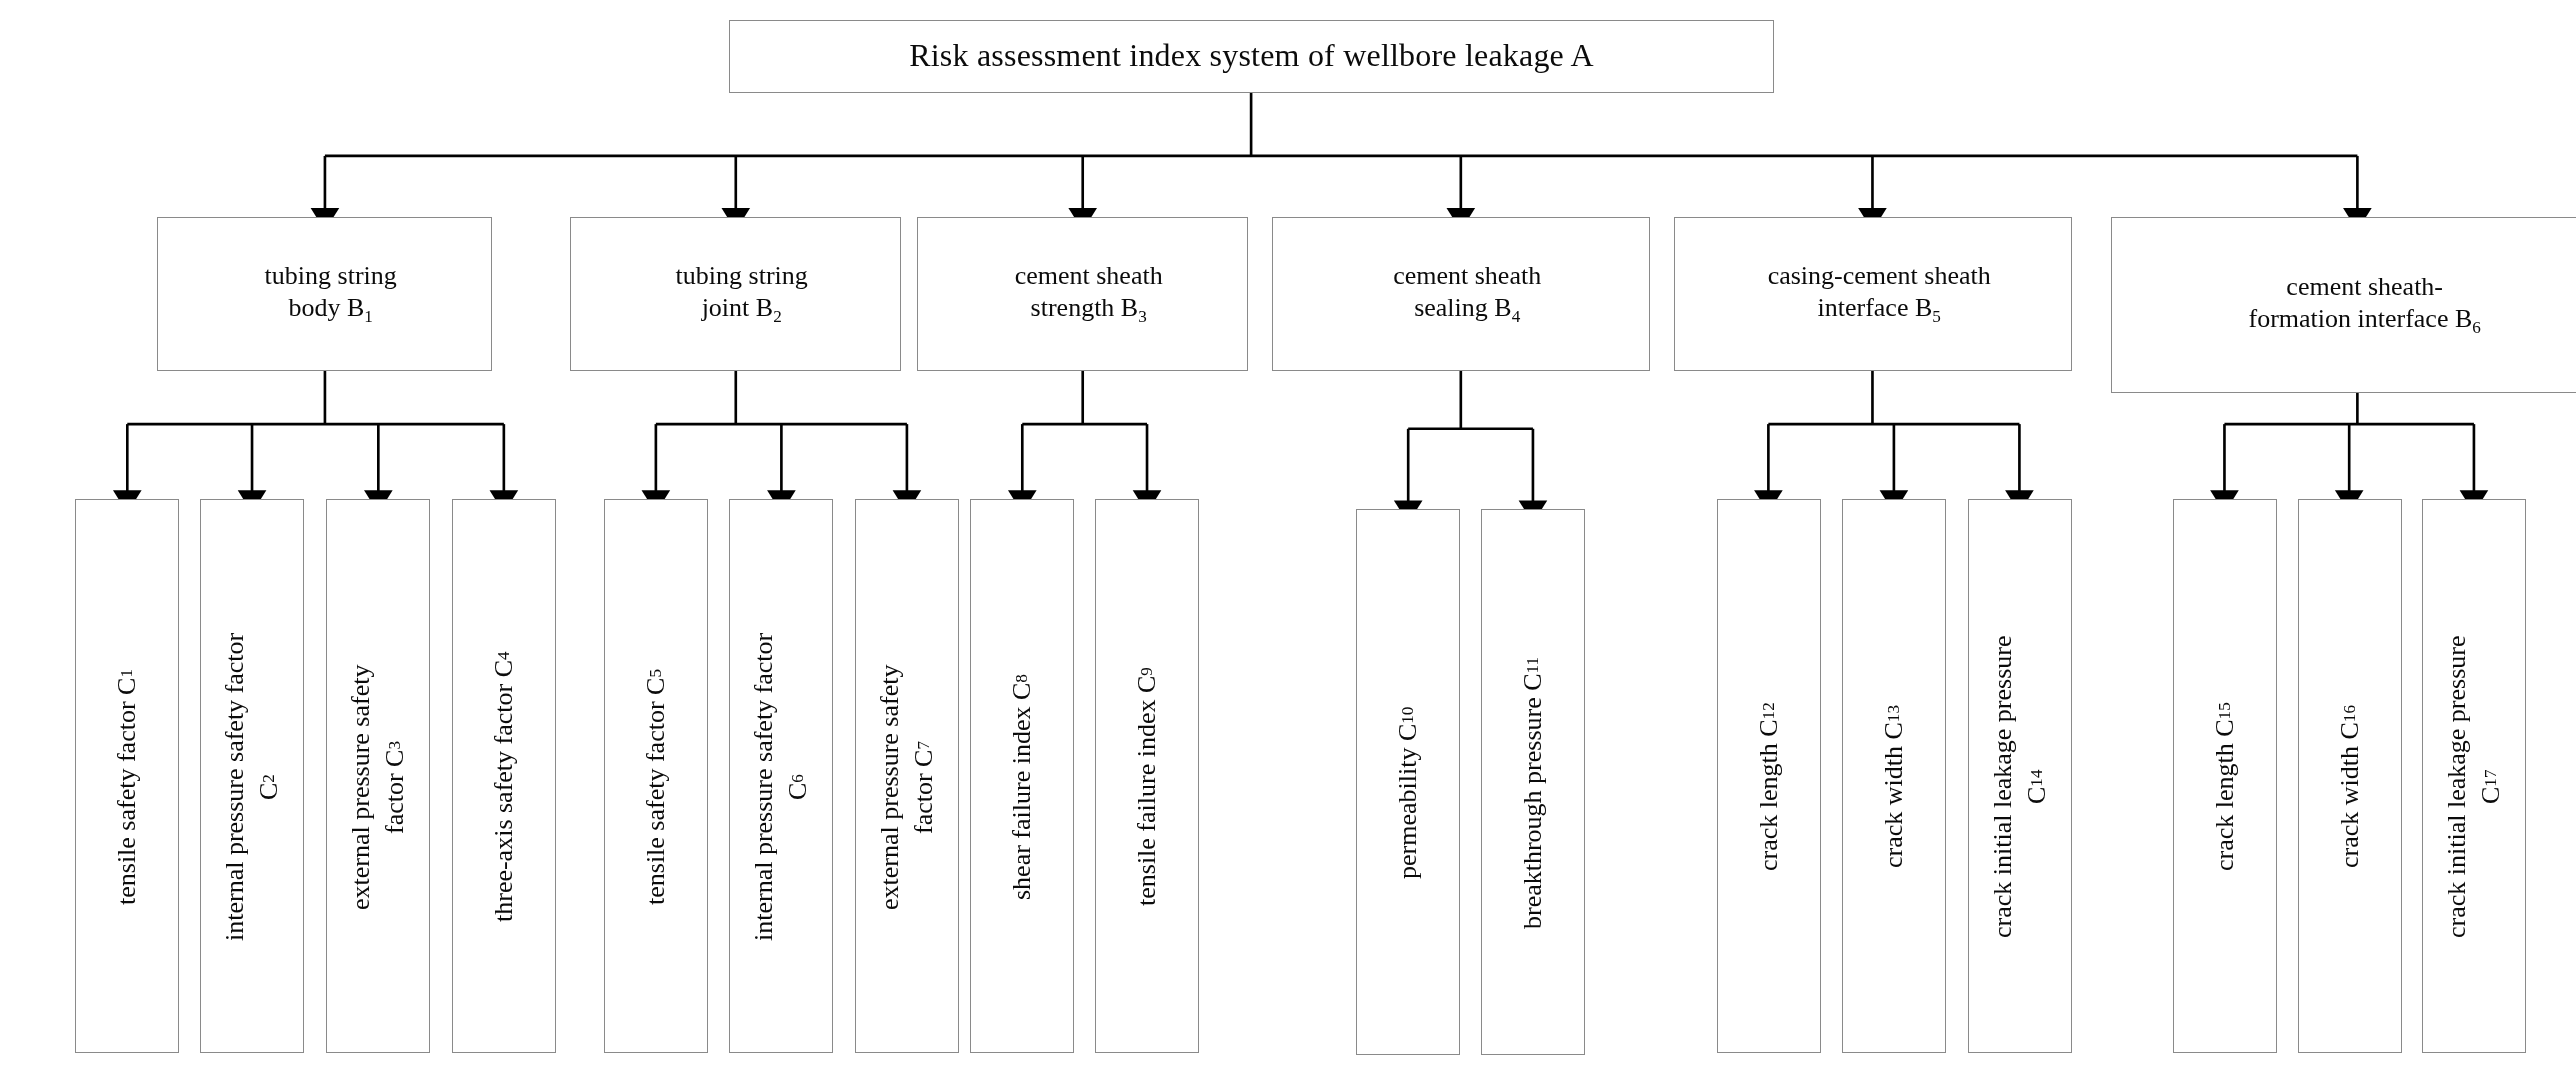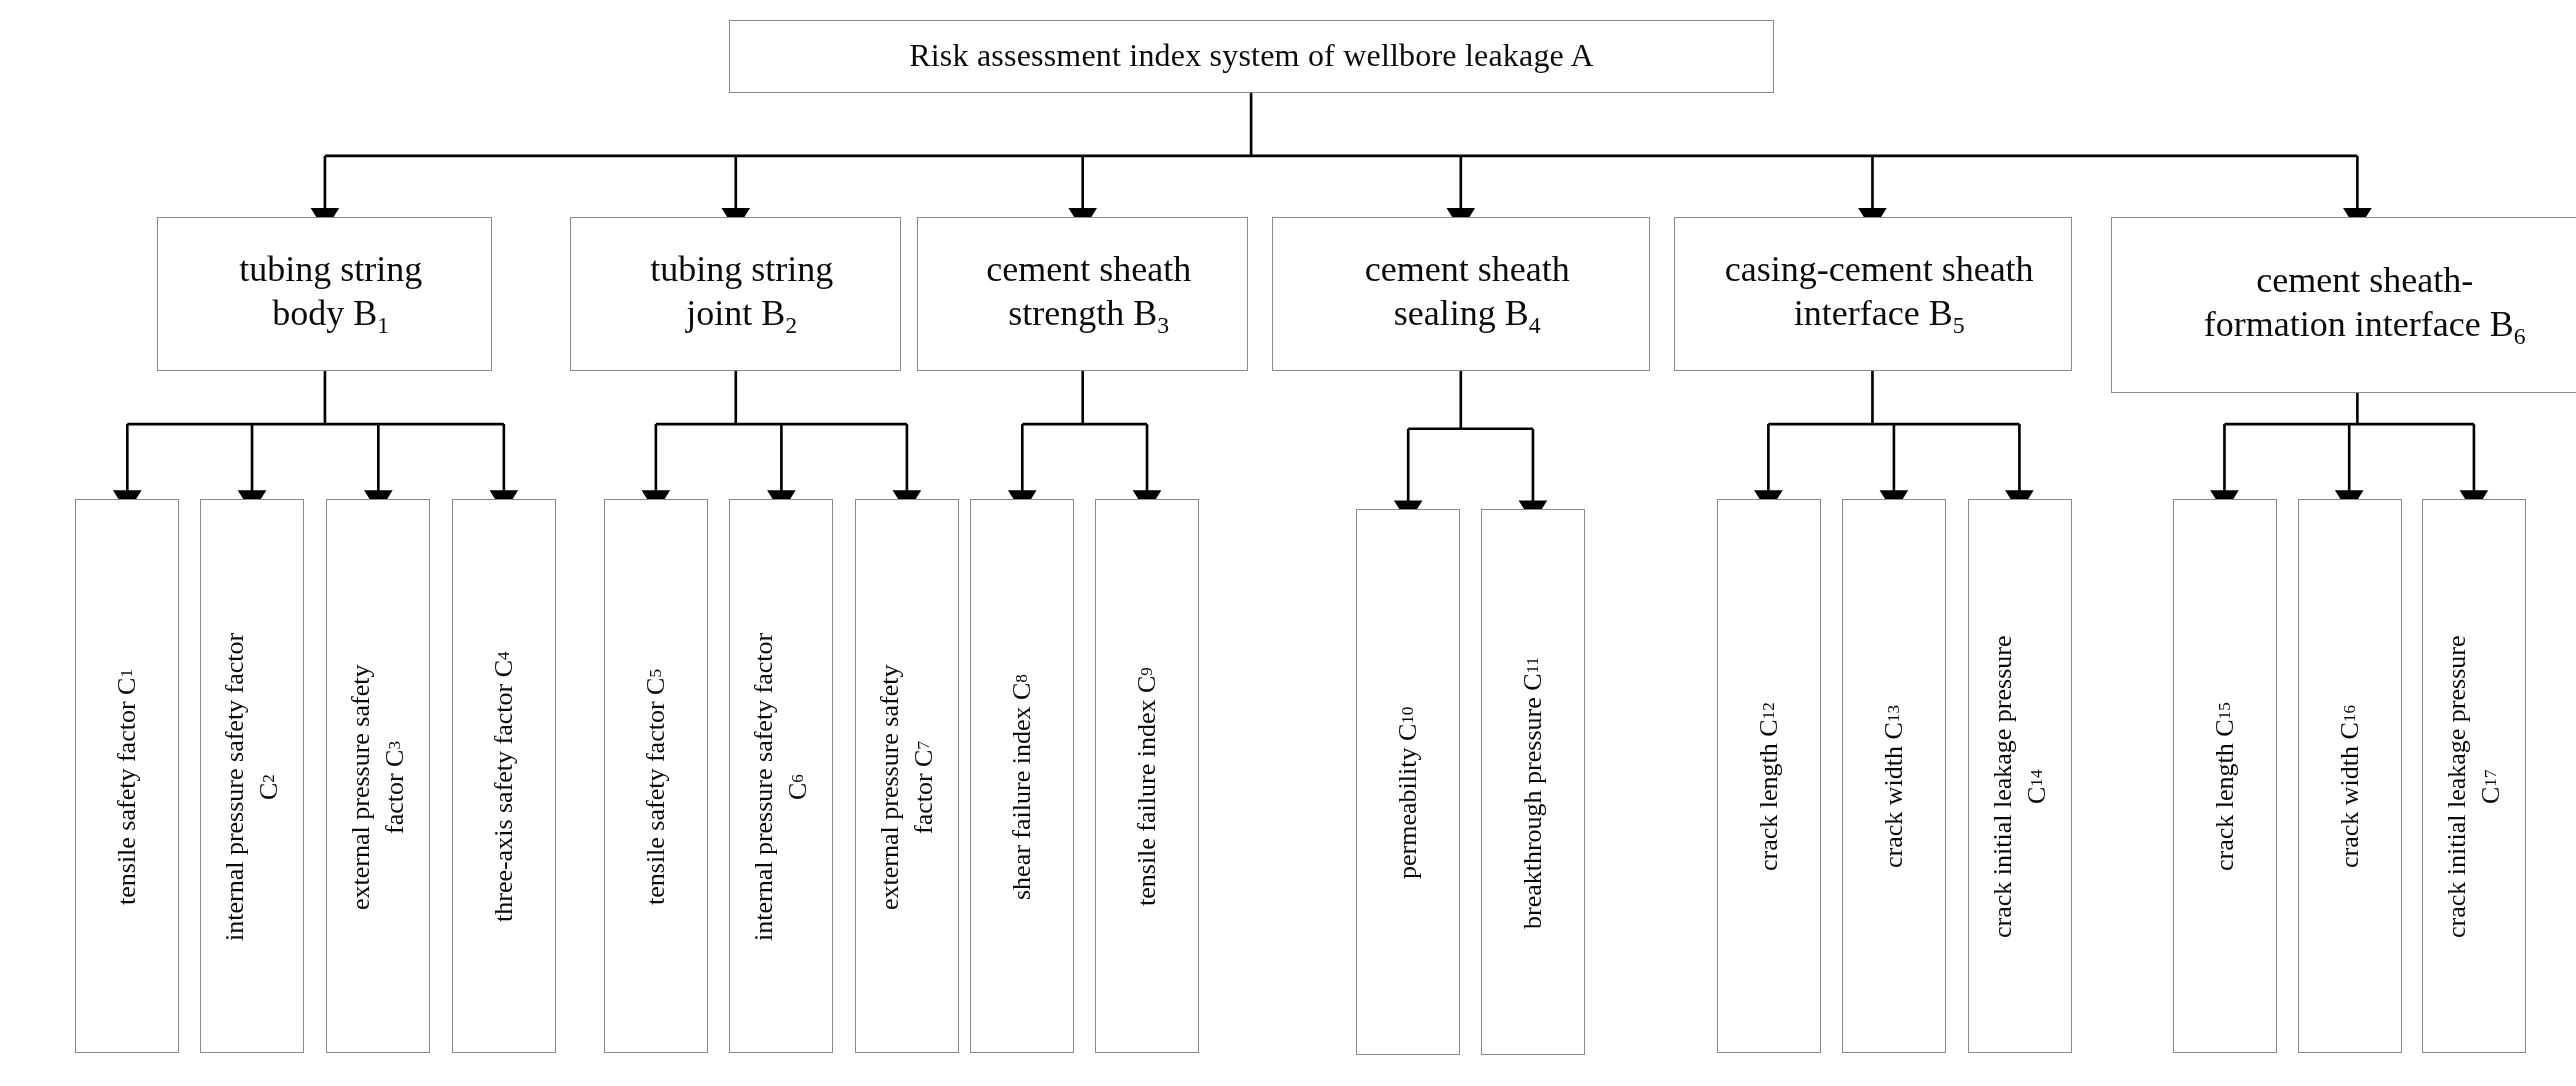--- a/index.html
+++ b/index.html
@@ -2,21 +2,21 @@
 <html style="font-size:12.5px"><head>
 <meta charset="utf-8">
 <style>
   html,body{margin:0;padding:0;background:#ffffff;}
   body{font-family:"Liberation Serif", serif;}
   #diagram-root{position:relative;width:2576px;height:1086px;background:#fff;overflow:hidden;margin-left:36px;}
   svg.connectors{position:absolute;left:0;top:0;width:2576px;height:1086px;pointer-events:none;}
   .node{position:absolute;box-sizing:border-box;background:#ffffff;border:1.6px solid #8a8a8a;}
   .node .lbl{position:absolute;left:0;top:0;width:100%;height:100%;display:flex;align-items:center;justify-content:center;text-align:center;line-height:1.22;color:#0b0b0b;}
   .root-node .lbl{font-size:32px;letter-spacing:0.2px;}
-  .b-node .lbl{font-size:36px;padding:0 6.2px;}
+  .b-node .lbl{font-size:26px;padding:0 6.2px;}
   .c-node{border-width:1.6px;}
   .c-node .lbl{font-size:26px;writing-mode:vertical-rl;text-orientation:mixed;transform:rotate(180deg);white-space:pre-line;line-height:1.3;padding:11px 0;}
   .sub{font-size:0.66em;vertical-align:sub;}
   .c-node .lbl .sub{vertical-align:baseline;font-size:.66em;}
 </style>
 </head>
 <body>
 
 <div id="diagram-root">
 

